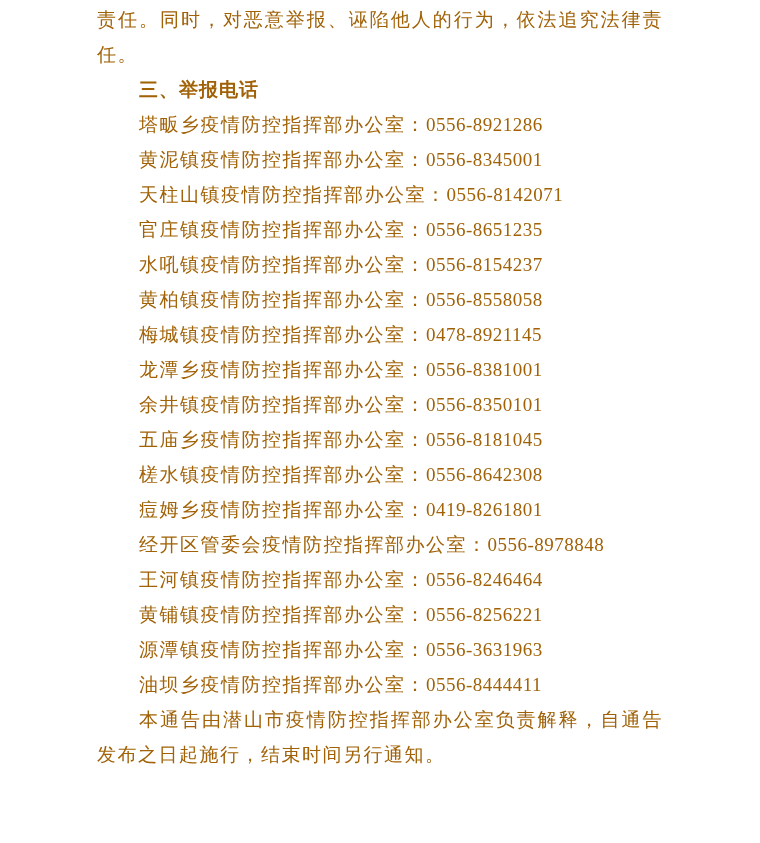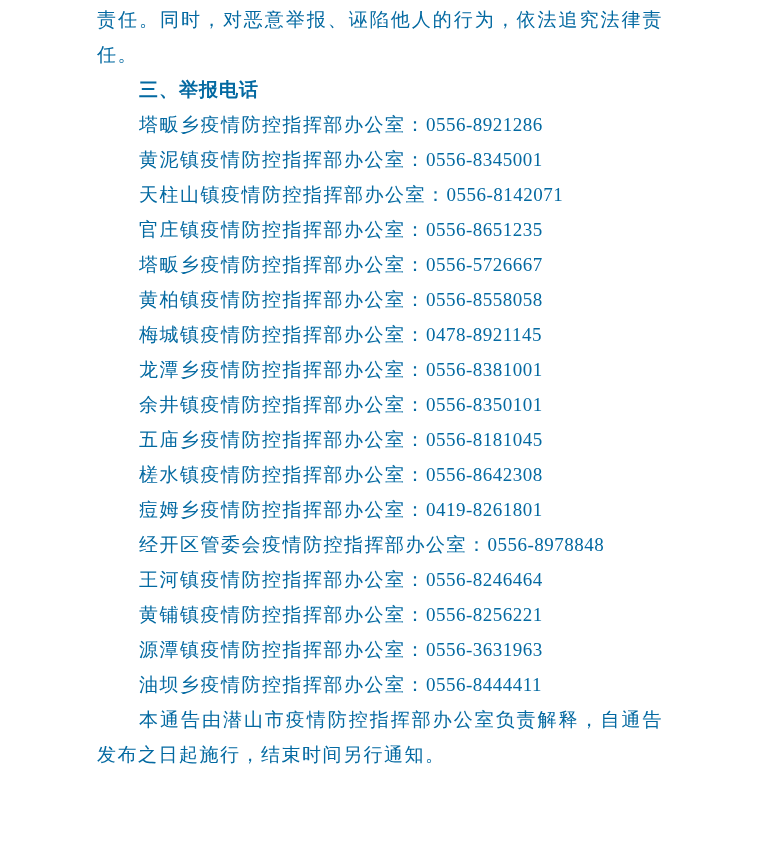--- a/index.html
+++ b/index.html
@@ -7,21 +7,21 @@
     padding: 0;
     background: #ffffff;
   }
   .page {
     position: relative;
     width: 760px;
     min-height: 843px;
     box-sizing: border-box;
     background: #ffffff;
     padding: 2px 97px 0 97px;
-    color: #0369a1;
+    color: #a16207;
     font-family: "Liberation Serif", serif;
     font-size: 19px;
     line-height: 35px;
     letter-spacing: 1.5px;
   }
   p.line {
     margin: 0;
     padding: 0;
     text-align: justify;
   }
@@ -49,21 +49,21 @@
 
   <p class="line">责任。同时，对恶意举报、诬陷他人的行为，依法追究法律责任。</p>
 
   <p class="line indent heading">三、举报电话</p>
 
   <div>
       <p class="line indent"><span>塔畈乡疫情防控指挥部办公室</span><span>：</span><span class="num">0556-8921286</span></p>
       <p class="line indent"><span>黄泥镇疫情防控指挥部办公室</span><span>：</span><span class="num">0556-8345001</span></p>
       <p class="line indent"><span>天柱山镇疫情防控指挥部办公室</span><span>：</span><span class="num">0556-8142071</span></p>
       <p class="line indent"><span>官庄镇疫情防控指挥部办公室</span><span>：</span><span class="num">0556-8651235</span></p>
-      <p class="line indent"><span>塔畈乡疫情防控指挥部办公室</span><span>：</span><span class="num">0556-5726667</span></p>
+      <p class="line indent"><span>水吼镇疫情防控指挥部办公室</span><span>：</span><span class="num">0556-8154237</span></p>
       <p class="line indent"><span>黄柏镇疫情防控指挥部办公室</span><span>：</span><span class="num">0556-8558058</span></p>
       <p class="line indent"><span>梅城镇疫情防控指挥部办公室</span><span>：</span><span class="num">0478-8921145</span></p>
       <p class="line indent"><span>龙潭乡疫情防控指挥部办公室</span><span>：</span><span class="num">0556-8381001</span></p>
       <p class="line indent"><span>余井镇疫情防控指挥部办公室</span><span>：</span><span class="num">0556-8350101</span></p>
       <p class="line indent"><span>五庙乡疫情防控指挥部办公室</span><span>：</span><span class="num">0556-8181045</span></p>
       <p class="line indent"><span>槎水镇疫情防控指挥部办公室</span><span>：</span><span class="num">0556-8642308</span></p>
       <p class="line indent"><span>痘姆乡疫情防控指挥部办公室</span><span>：</span><span class="num">0419-8261801</span></p>
       <p class="line indent"><span>经开区管委会疫情防控指挥部办公室</span><span>：</span><span class="num">0556-8978848</span></p>
       <p class="line indent"><span>王河镇疫情防控指挥部办公室</span><span>：</span><span class="num">0556-8246464</span></p>
       <p class="line indent"><span>黄铺镇疫情防控指挥部办公室</span><span>：</span><span class="num">0556-8256221</span></p>

